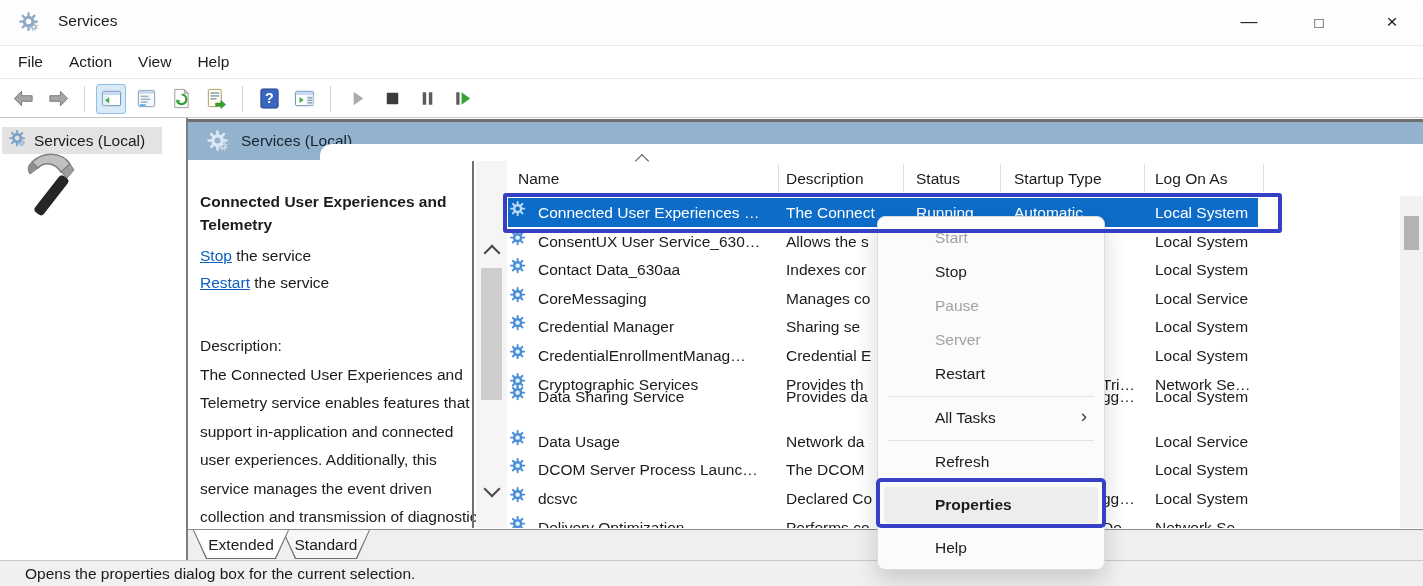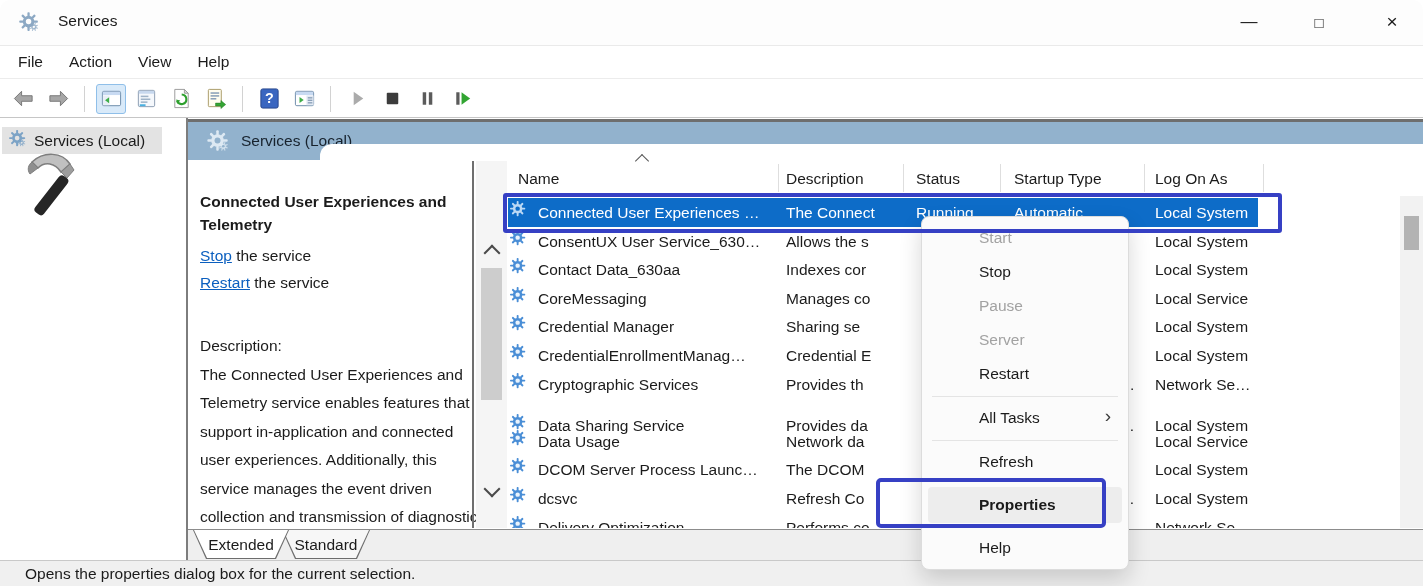--- a/index.html
+++ b/index.html
@@ -75,23 +75,23 @@
   .rows{position:absolute;left:508px;top:196px;width:892px;height:332px;overflow:hidden;z-index:1;}
   .row{position:absolute;left:0;width:100%;height:29px;font-size:15.5px;}
   .row span{position:absolute;top:0;line-height:29px;white-space:nowrap;}
   .row .c-icon{left:1px;top:2px;line-height:normal;}
   .row.selected{background:linear-gradient(90deg,#0d6cc8 0,#0d6cc8 750px,transparent 750px);color:#fff;}
 
   .rscroll{position:absolute;left:1400px;top:196px;width:23px;height:332px;background:#f2f2f2;z-index:1;}
   .rscroll .thumb{position:absolute;left:4px;top:20px;width:15px;height:34px;background:#b3b3b3;}
 
   
-  .ctxmenu{position:absolute;left:877px;top:216px;width:208px;height:354px;background:#fbfbfb;
+  .ctxmenu{position:absolute;left:877px;top:216px;width:228px;height:354px;background:#fbfbfb;
            border:1px solid #dcdcdc;border-radius:8px;box-shadow:0 10px 22px rgba(0,0,0,.16);
-           padding-top:4px;box-sizing:border-box;z-index:40;margin-left:44px;}
+           padding-top:4px;box-sizing:border-box;z-index:40;}
   .ctx-item{height:34px;display:flex;align-items:center;padding-left:57px;font-size:15.5px;position:relative;}
   .ctx-item.disabled{color:#a2a2a2;}
   .ctx-item .sub-arrow{position:absolute;right:17px;top:4px;font-size:19px;color:#3c3c3c;}
   .ctx-sep{height:10px;position:relative;}
   .ctx-sep::after{content:"";position:absolute;left:10px;right:10px;top:50%;height:1px;background:#e4e4e4;}
   .ctx-item.hl{margin:8px 6px 6px 6px;height:36px;background:#ededed;border-radius:4px;padding-left:51px;font-weight:bold;}
   .ctx-item:last-child{margin-top:8px;}
 
   
   .ann{position:absolute;border:4px solid #3640c4;box-sizing:border-box;z-index:50;border-radius:3px;}
@@ -467,21 +467,21 @@
             <rect x="10.7" y="1.4" width="2.6" height="5" rx="1" transform="rotate(270 12 12)" fill="#4a8ed6"></rect>
             <rect x="10.7" y="1.4" width="2.6" height="5" rx="1" transform="rotate(315 12 12)" fill="#4a8ed6"></rect>
             <circle cx="12" cy="12" r="6.6" fill="#4a8ed6"></circle>
             <circle cx="12" cy="12" r="3.1" fill="#eaf3fc"></circle>
           </svg></span>
         <span class="col-name">Cryptographic Services</span>
         <span class="col-desc">Provides th</span>
         <span class="col-frag">Tri…</span>
         <span class="col-logon">Network Se…</span>
       </div>
-      <div class="row" style="top: 215px;">
+      <div class="row" style="top: 186px;">
         <span class="c-icon"><svg width="18" height="18" viewBox="0 0 25 25">
             <rect x="10.7" y="1.4" width="2.6" height="5" rx="1" transform="rotate(0 12 12)" fill="#4a8ed6"></rect>
             <rect x="10.7" y="1.4" width="2.6" height="5" rx="1" transform="rotate(45 12 12)" fill="#4a8ed6"></rect>
             <rect x="10.7" y="1.4" width="2.6" height="5" rx="1" transform="rotate(90 12 12)" fill="#4a8ed6"></rect>
             <rect x="10.7" y="1.4" width="2.6" height="5" rx="1" transform="rotate(135 12 12)" fill="#4a8ed6"></rect>
             <rect x="10.7" y="1.4" width="2.6" height="5" rx="1" transform="rotate(180 12 12)" fill="#4a8ed6"></rect>
             <rect x="10.7" y="1.4" width="2.6" height="5" rx="1" transform="rotate(225 12 12)" fill="#4a8ed6"></rect>
             <rect x="10.7" y="1.4" width="2.6" height="5" rx="1" transform="rotate(270 12 12)" fill="#4a8ed6"></rect>
             <rect x="10.7" y="1.4" width="2.6" height="5" rx="1" transform="rotate(315 12 12)" fill="#4a8ed6"></rect>
             <circle cx="12" cy="12" r="6.6" fill="#4a8ed6"></circle>
@@ -533,21 +533,21 @@
             <rect x="10.7" y="1.4" width="2.6" height="5" rx="1" transform="rotate(90 12 12)" fill="#4a8ed6"></rect>
             <rect x="10.7" y="1.4" width="2.6" height="5" rx="1" transform="rotate(135 12 12)" fill="#4a8ed6"></rect>
             <rect x="10.7" y="1.4" width="2.6" height="5" rx="1" transform="rotate(180 12 12)" fill="#4a8ed6"></rect>
             <rect x="10.7" y="1.4" width="2.6" height="5" rx="1" transform="rotate(225 12 12)" fill="#4a8ed6"></rect>
             <rect x="10.7" y="1.4" width="2.6" height="5" rx="1" transform="rotate(270 12 12)" fill="#4a8ed6"></rect>
             <rect x="10.7" y="1.4" width="2.6" height="5" rx="1" transform="rotate(315 12 12)" fill="#4a8ed6"></rect>
             <circle cx="12" cy="12" r="6.6" fill="#4a8ed6"></circle>
             <circle cx="12" cy="12" r="3.1" fill="#eaf3fc"></circle>
           </svg></span>
         <span class="col-name">dcsvc</span>
-        <span class="col-desc">Refresh Co</span>
+        <span class="col-desc">Declared Co</span>
         <span class="col-frag">gg…</span>
         <span class="col-logon">Local System</span>
       </div>
       <div class="row" style="top: 316.6px;">
         <span class="c-icon"><svg width="18" height="18" viewBox="0 0 25 25">
             <rect x="10.7" y="1.4" width="2.6" height="5" rx="1" transform="rotate(0 12 12)" fill="#4a8ed6"></rect>
             <rect x="10.7" y="1.4" width="2.6" height="5" rx="1" transform="rotate(45 12 12)" fill="#4a8ed6"></rect>
             <rect x="10.7" y="1.4" width="2.6" height="5" rx="1" transform="rotate(90 12 12)" fill="#4a8ed6"></rect>
             <rect x="10.7" y="1.4" width="2.6" height="5" rx="1" transform="rotate(135 12 12)" fill="#4a8ed6"></rect>
             <rect x="10.7" y="1.4" width="2.6" height="5" rx="1" transform="rotate(180 12 12)" fill="#4a8ed6"></rect>

